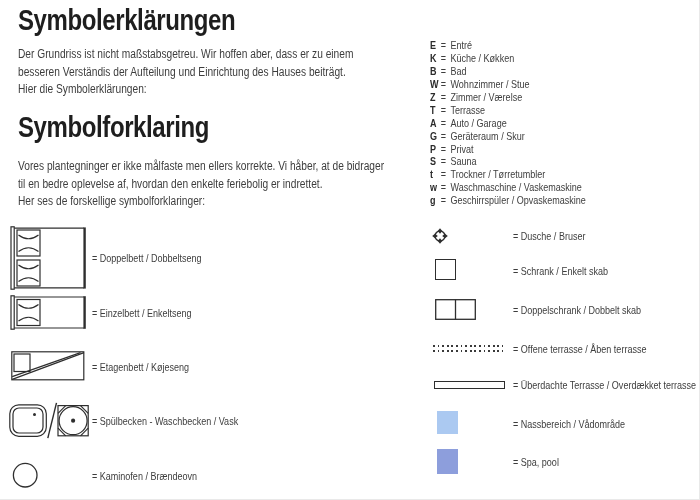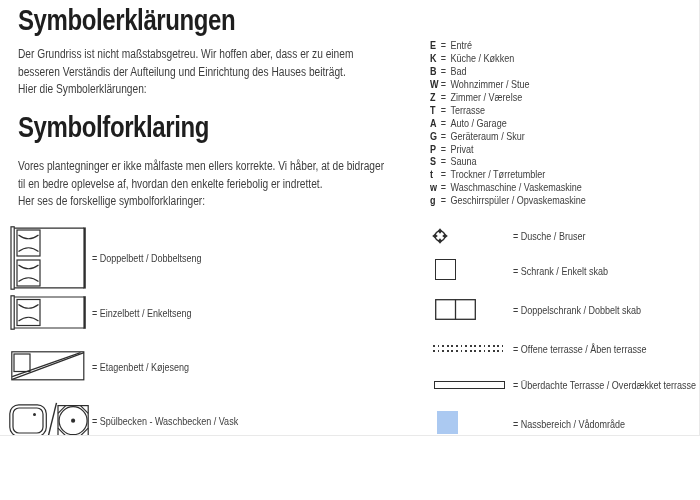--- a/index.html
+++ b/index.html
@@ -1,17 +1,17 @@
 <!DOCTYPE html>
 <html><head>
 <meta charset="utf-8">
 <style>
   html,body { margin:0; padding:0; background:#fff; }
   .page {
-    position:relative; width:700px; height:436px; background:#ffffff;
+    position:relative; width:700px; height:500px; background:#ffffff;
     font-family:"Liberation Sans", sans-serif; overflow:hidden; box-sizing:border-box;
     border-right:1px solid #e9e9e9; border-bottom:1px solid #e9e9e9;padding-left:32px;
   }
   .h {
     position:absolute; margin:0; font-size:30px; font-weight:bold; color:#1e1e1e;
     letter-spacing:-0.5px; white-space:nowrap;
     transform:scaleX(0.80); transform-origin:0 0; line-height:34px;
   }
   .intro {
     position:absolute; margin:0; font-size:12px; line-height:17.5px; color:#3d3d3d;

